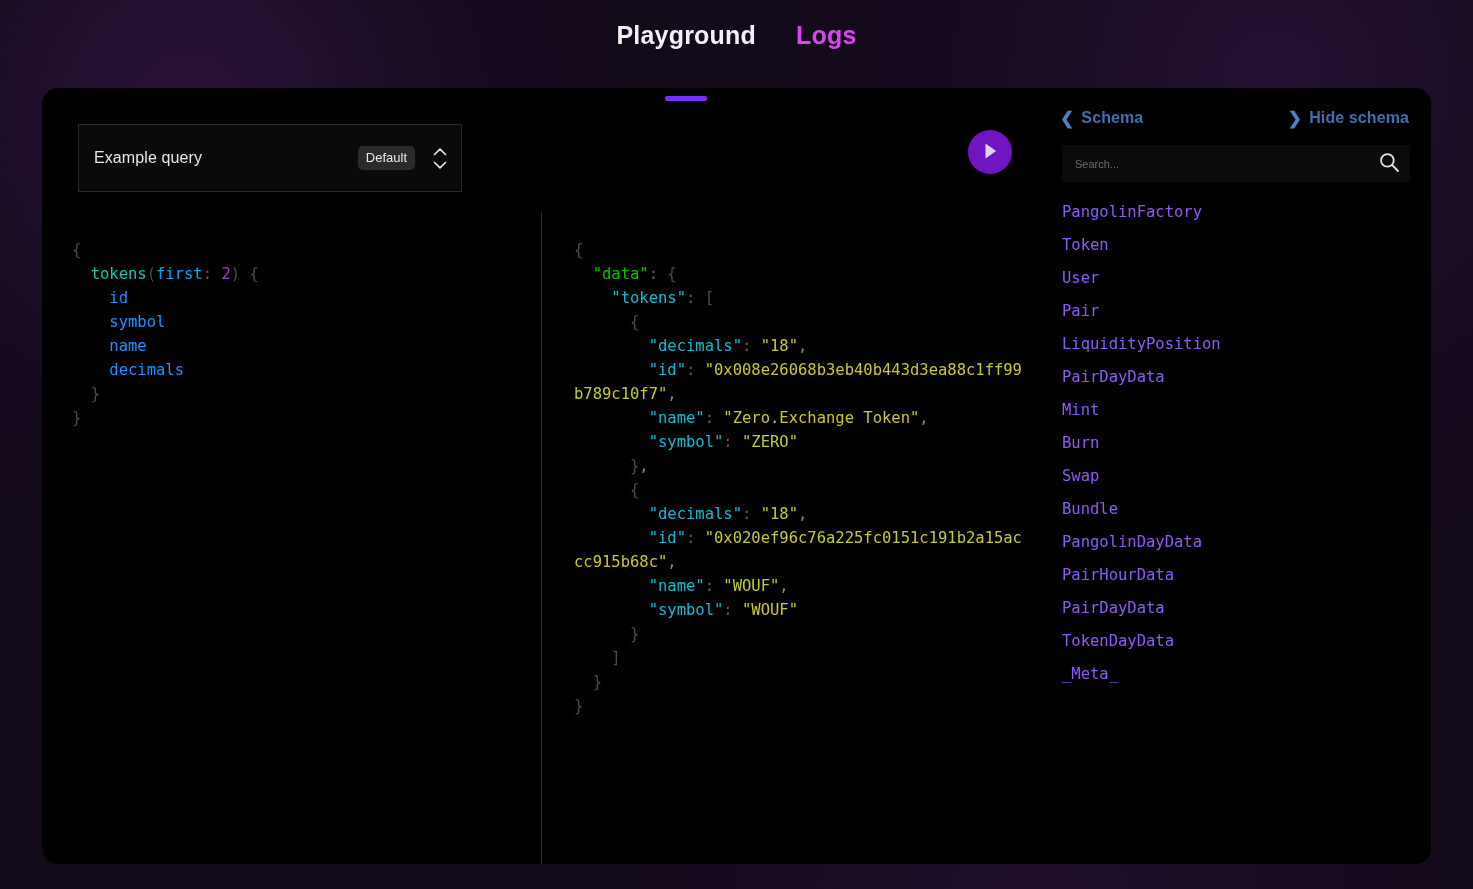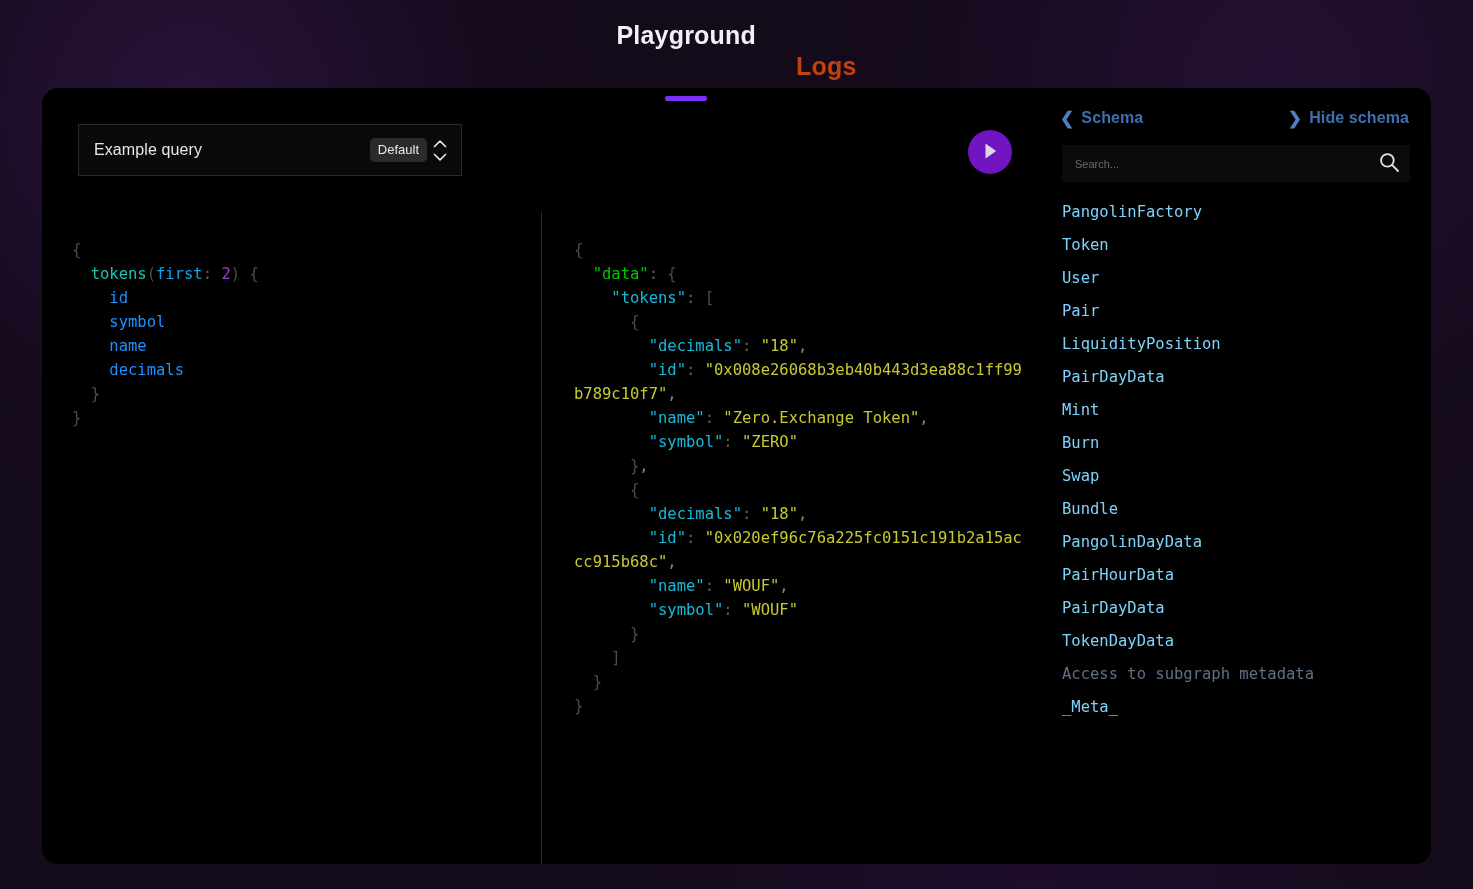--- a/index.html
+++ b/index.html
@@ -57,21 +57,21 @@
   .tab {
     position: relative;
     font-size: 25px;
     font-weight: bold;
     letter-spacing: 0.2px;
     padding: 0 4px 0 4px;
     cursor: pointer;
     line-height: 36px;
   }
   .tab.active { color: #f2f0f5; }
-  .tab.inactive { color: #c2410c; margin-top: 31px; }
+  .tab.inactive { color: #d946ef; }
   .tab.active::after {
     content: "";
     position: absolute;
     left: 50%;
     transform: translateX(-50%);
     bottom: -48px;
     width: 42px; height: 5px;
     border-radius: 2px;
     background: #7b2ff7;
   }
@@ -90,42 +90,42 @@
   
   .workspace {
     position: absolute;
     left: 0; top: 0;
     width: 1000px; height: 776px;
   }
 
   .query-select {
     position: absolute;
     left: 36px; top: 36px;
-    width: 384px; height: 52px;
+    width: 384px; height: 68px;
     border: 1px solid #2b2b2b;
     background: #0a0a0a;
     display: flex;
     align-items: center;
     padding: 0 12px 0 15px;
     cursor: pointer;
     justify-content: space-between;
   }
   .query-select-label {
     flex: 1;
     font-size: 16px;
     color: #e8e6ec;
     letter-spacing: 0.1px;
   }
   .badge-default {
     background: #2b2b2b;
     color: #e9e7ee;
     font-size: 13px;
     padding: 4px 8px 5px 8px;
     border-radius: 5px;
-    margin-right: 4px;
+    margin-right: 16px;
     white-space: nowrap;
   }
   .stepper {
     width: 18px; height: 30px;
     display: flex;
     flex-direction: column;
     align-items: center;
     justify-content: center;
     gap: 3px;
     cursor: pointer;
@@ -229,21 +229,21 @@
   .schema-list {
     position: absolute;
     left: 20px; top: 108px;
     width: 360px;
     font-family: "DejaVu Sans Mono", "Liberation Mono", monospace;
     font-size: 15.5px;
   }
   .schema-item {
     height: 33px;
     line-height: 33px;
-    color: #7dd3fc;
+    color: #8b5cf6;
     cursor: pointer;
     white-space: nowrap;
   }
   .schema-note {
     height: 33px;
     line-height: 33px;
     color: #5f7085;
     white-space: nowrap;
   }
 </style>
@@ -326,17 +326,16 @@
         <div class="schema-item">LiquidityPosition</div>
         <div class="schema-item">PairDayData</div>
         <div class="schema-item">Mint</div>
         <div class="schema-item">Burn</div>
         <div class="schema-item">Swap</div>
         <div class="schema-item">Bundle</div>
         <div class="schema-item">PangolinDayData</div>
         <div class="schema-item">PairHourData</div>
         <div class="schema-item">PairDayData</div>
         <div class="schema-item">TokenDayData</div>
-        <div class="schema-note">Access to subgraph metadata</div>
         <div class="schema-item">_Meta_</div>
       </div>
   </div>
 </div>
 
 </body></html>

